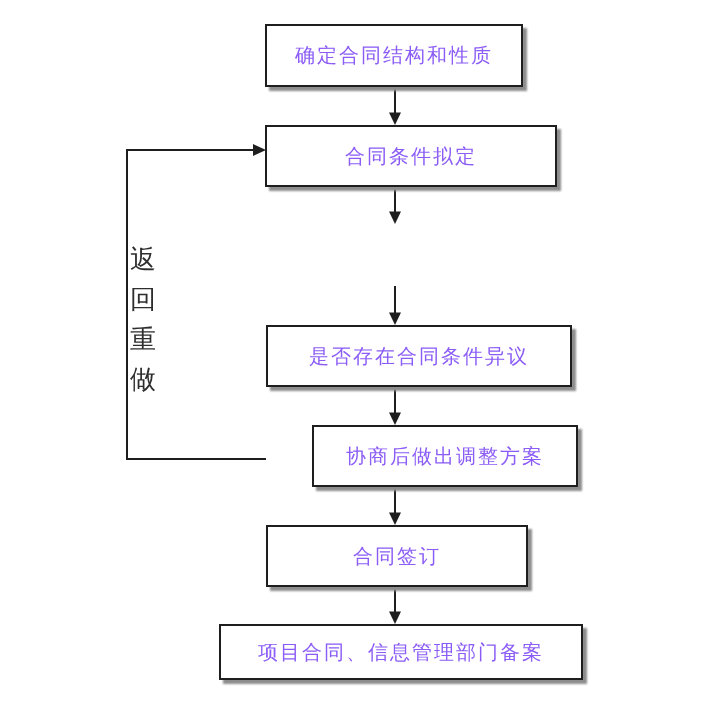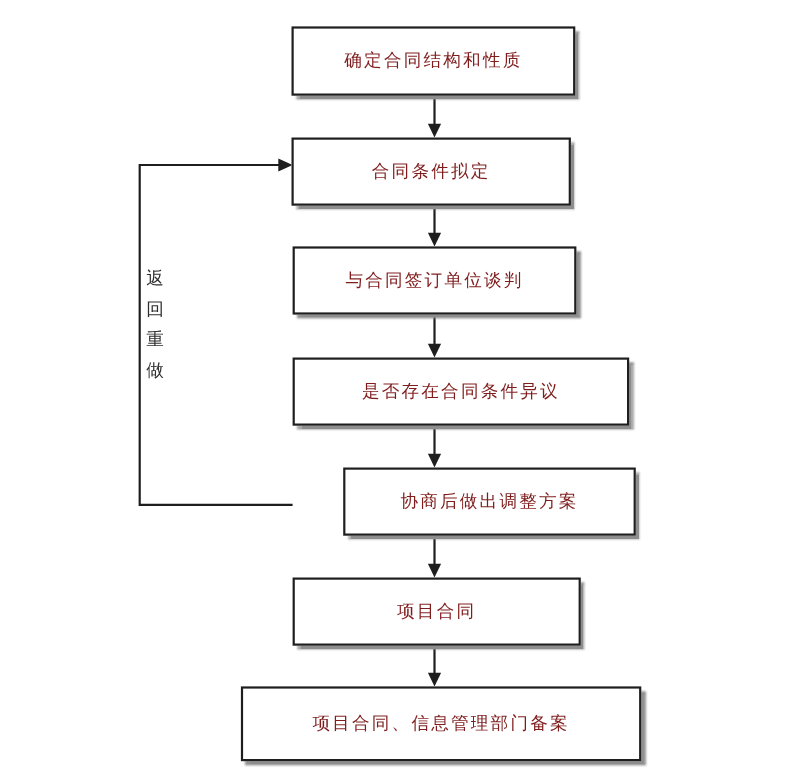--- a/index.html
+++ b/index.html
@@ -27,40 +27,40 @@
   }
   .node {
     position: absolute;
     box-sizing: border-box;
     background: #ffffff;
     border: 2px solid #1e1e1e;
     box-shadow: 4px 4px 2px #8d8d8d;
     display: flex;
     align-items: center;
     justify-content: center;
-    font-size: 16px;
+    font-size: 20px;
     letter-spacing: 2px;
-    color: #7f1d1d;
+    color: #8b5cf6;
     text-align: center;
     z-index: 2;
   }
   .n1 { left: 265px; top: 24px;  width: 258px; height: 63px; }
-  .n2 { left: 265px; top: 125px; width: 254px; height: 62px; }
+  .n2 { left: 265px; top: 125px; width: 292px; height: 62px; }
   .n3 { left: 266px; top: 224px; width: 258px; height: 62px; }
   .n4 { left: 266px; top: 325px; width: 306px; height: 62px; }
   .n5 { left: 264px; top: 425px; width: 266px; height: 62px; margin-left: 48px; }
   .n6 { left: 266px; top: 525px; width: 262px; height: 62px; }
-  .n7 { left: 219px; top: 624px; width: 364px; height: 68px; }
+  .n7 { left: 219px; top: 624px; width: 364px; height: 56px; }
   .loop-label {
     position: absolute;
     left: 130px;
     top: 240px;
     width: 22px;
-    font-size: 16px;
-    line-height: 28px;
+    font-size: 26px;
+    line-height: 40px;
     color: #2e2e2e;
     word-break: break-all;
     text-align: center;
     z-index: 2;
   }
 </style>
 </head>
 <body>
 
 <div class="canvas">
@@ -93,25 +93,24 @@
     <g>
       <polyline points="266,459 127,459 127,150 254,150"></polyline>
       <polygon points="253,144 253,156 266,150"></polygon>
     </g>
   </svg>
 
   <div class="node n1">确定合同结构和性质</div>
 
   <div class="node n2">合同条件拟定</div>
 
-  <div class="node n3">与合同签订单位谈判</div>
 
   <div class="node n4">是否存在合同条件异议</div>
 
   <div class="node n5">协商后做出调整方案</div>
 
-  <div class="node n6">项目合同</div>
+  <div class="node n6">合同签订</div>
 
   <div class="node n7">项目合同、信息管理部门备案</div>
 
   <div class="loop-label">返回重做</div>
 
 </div>
 
 </body></html>

